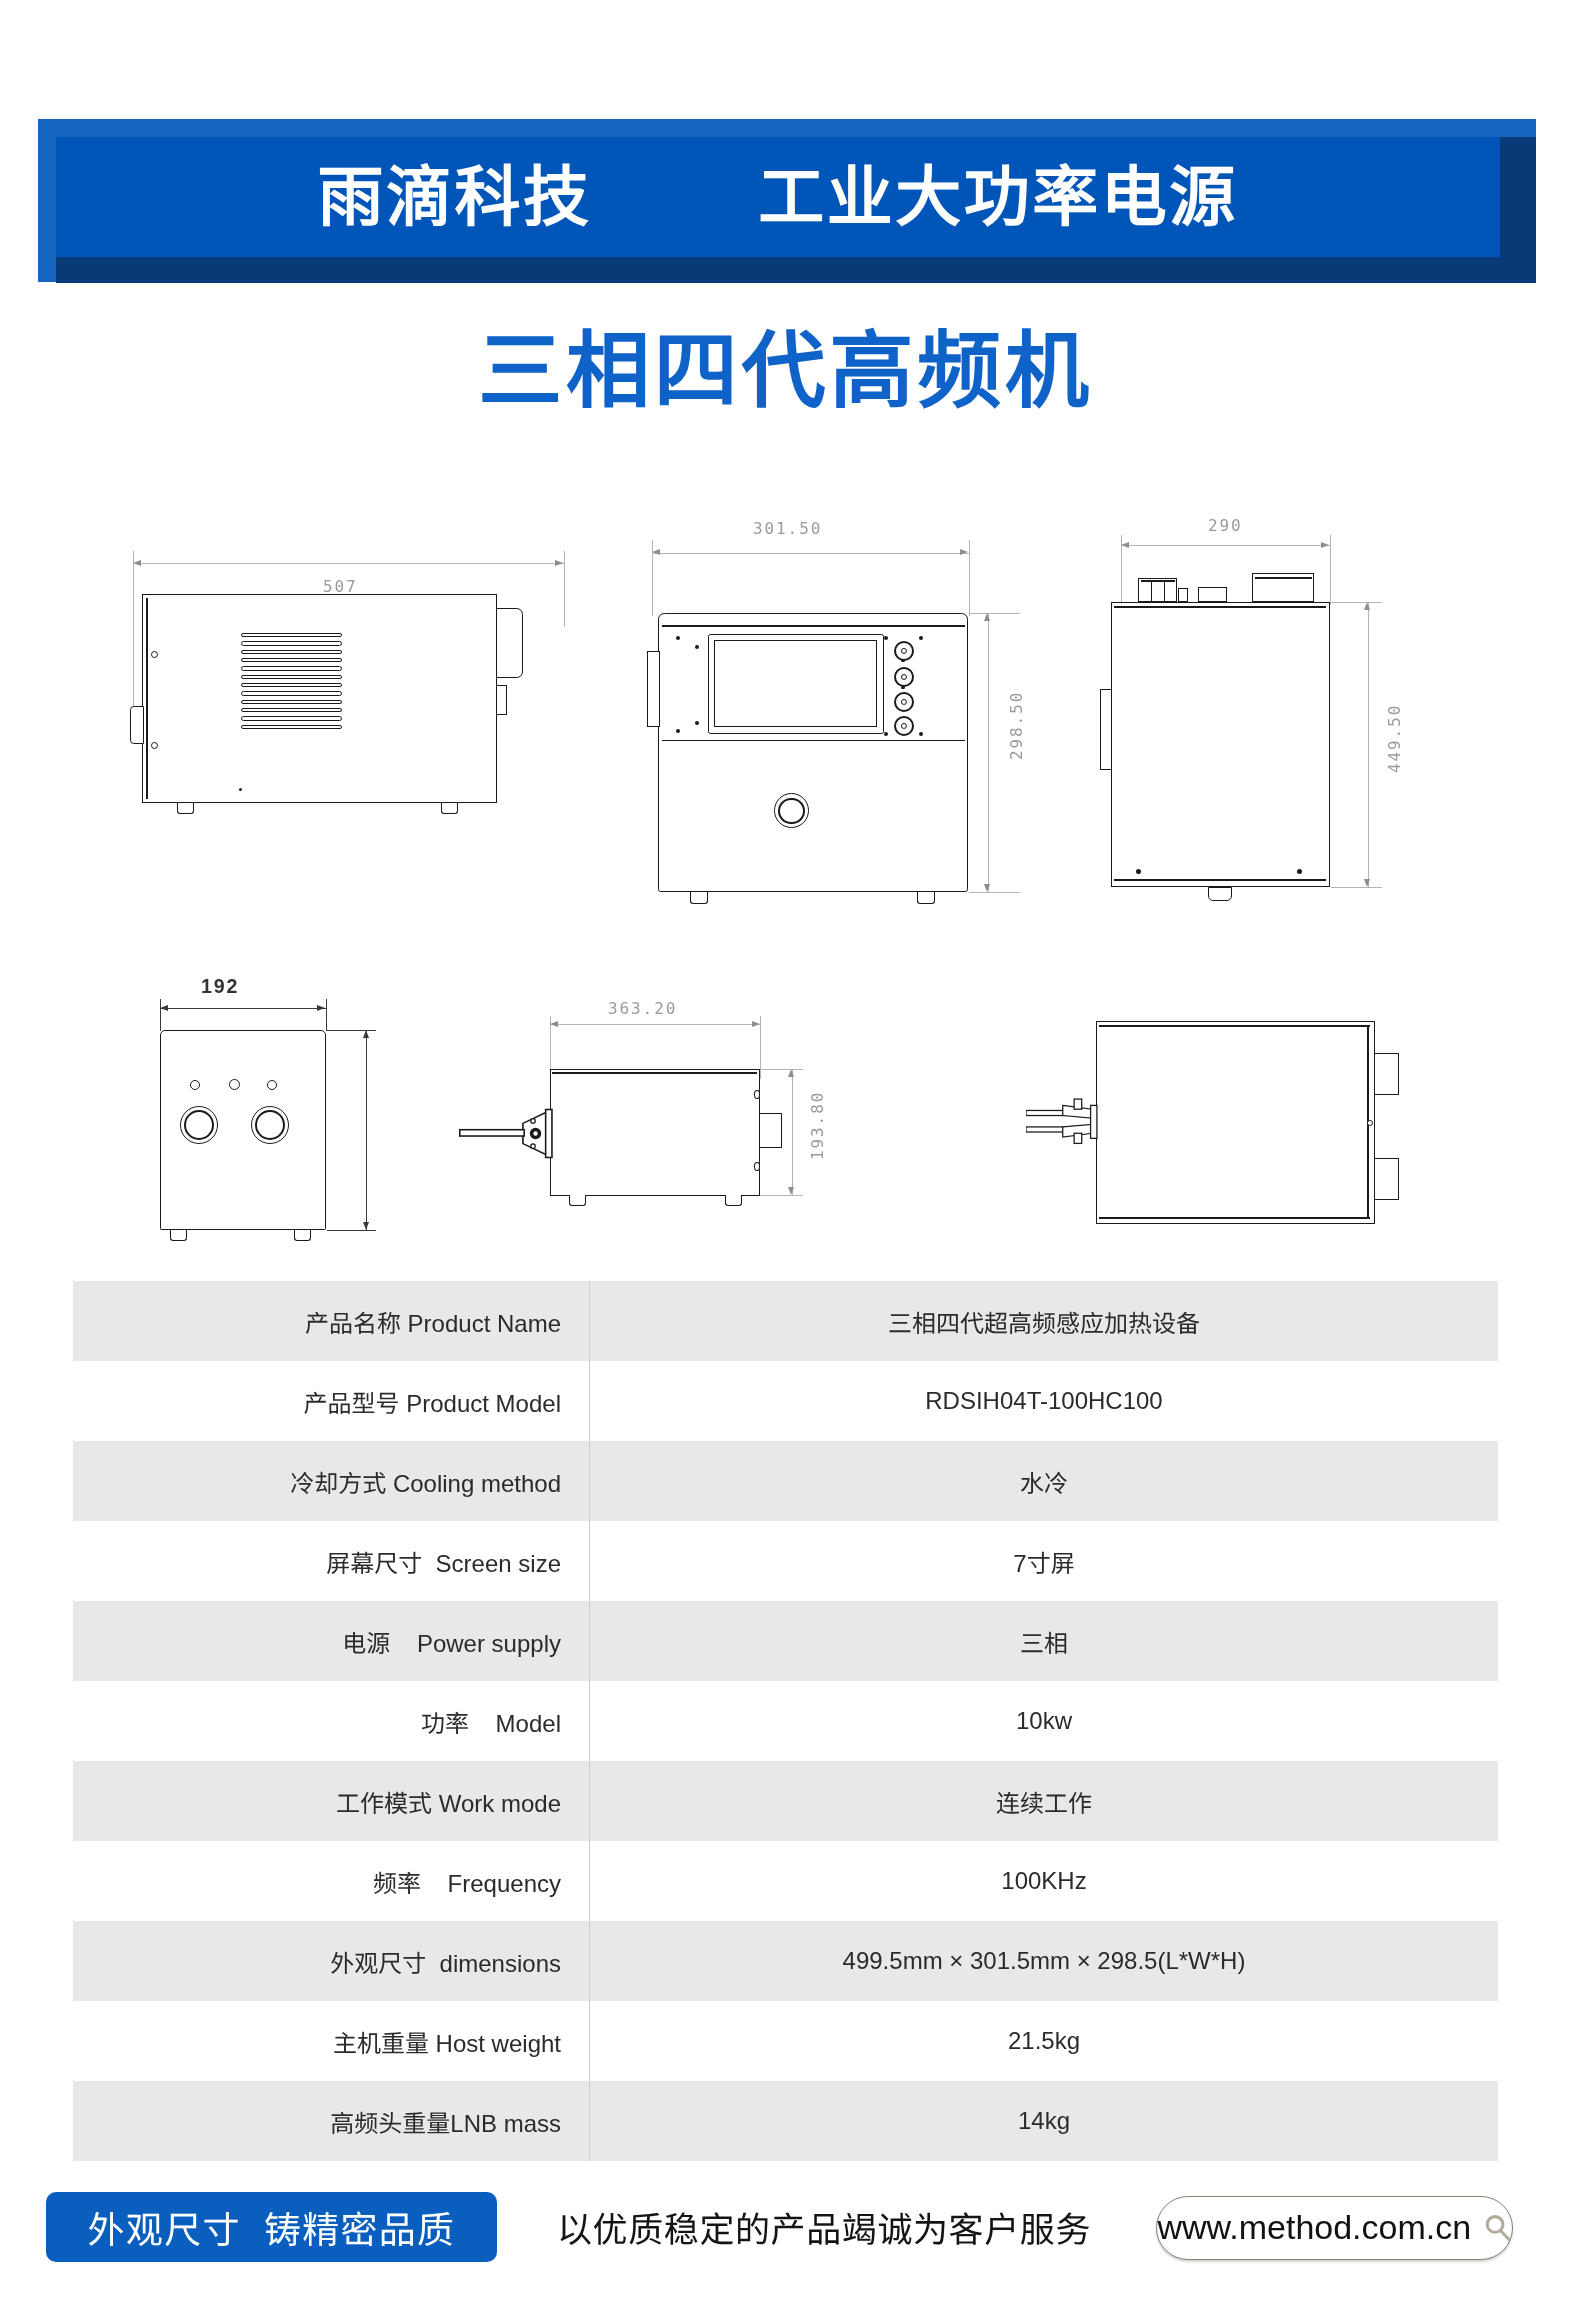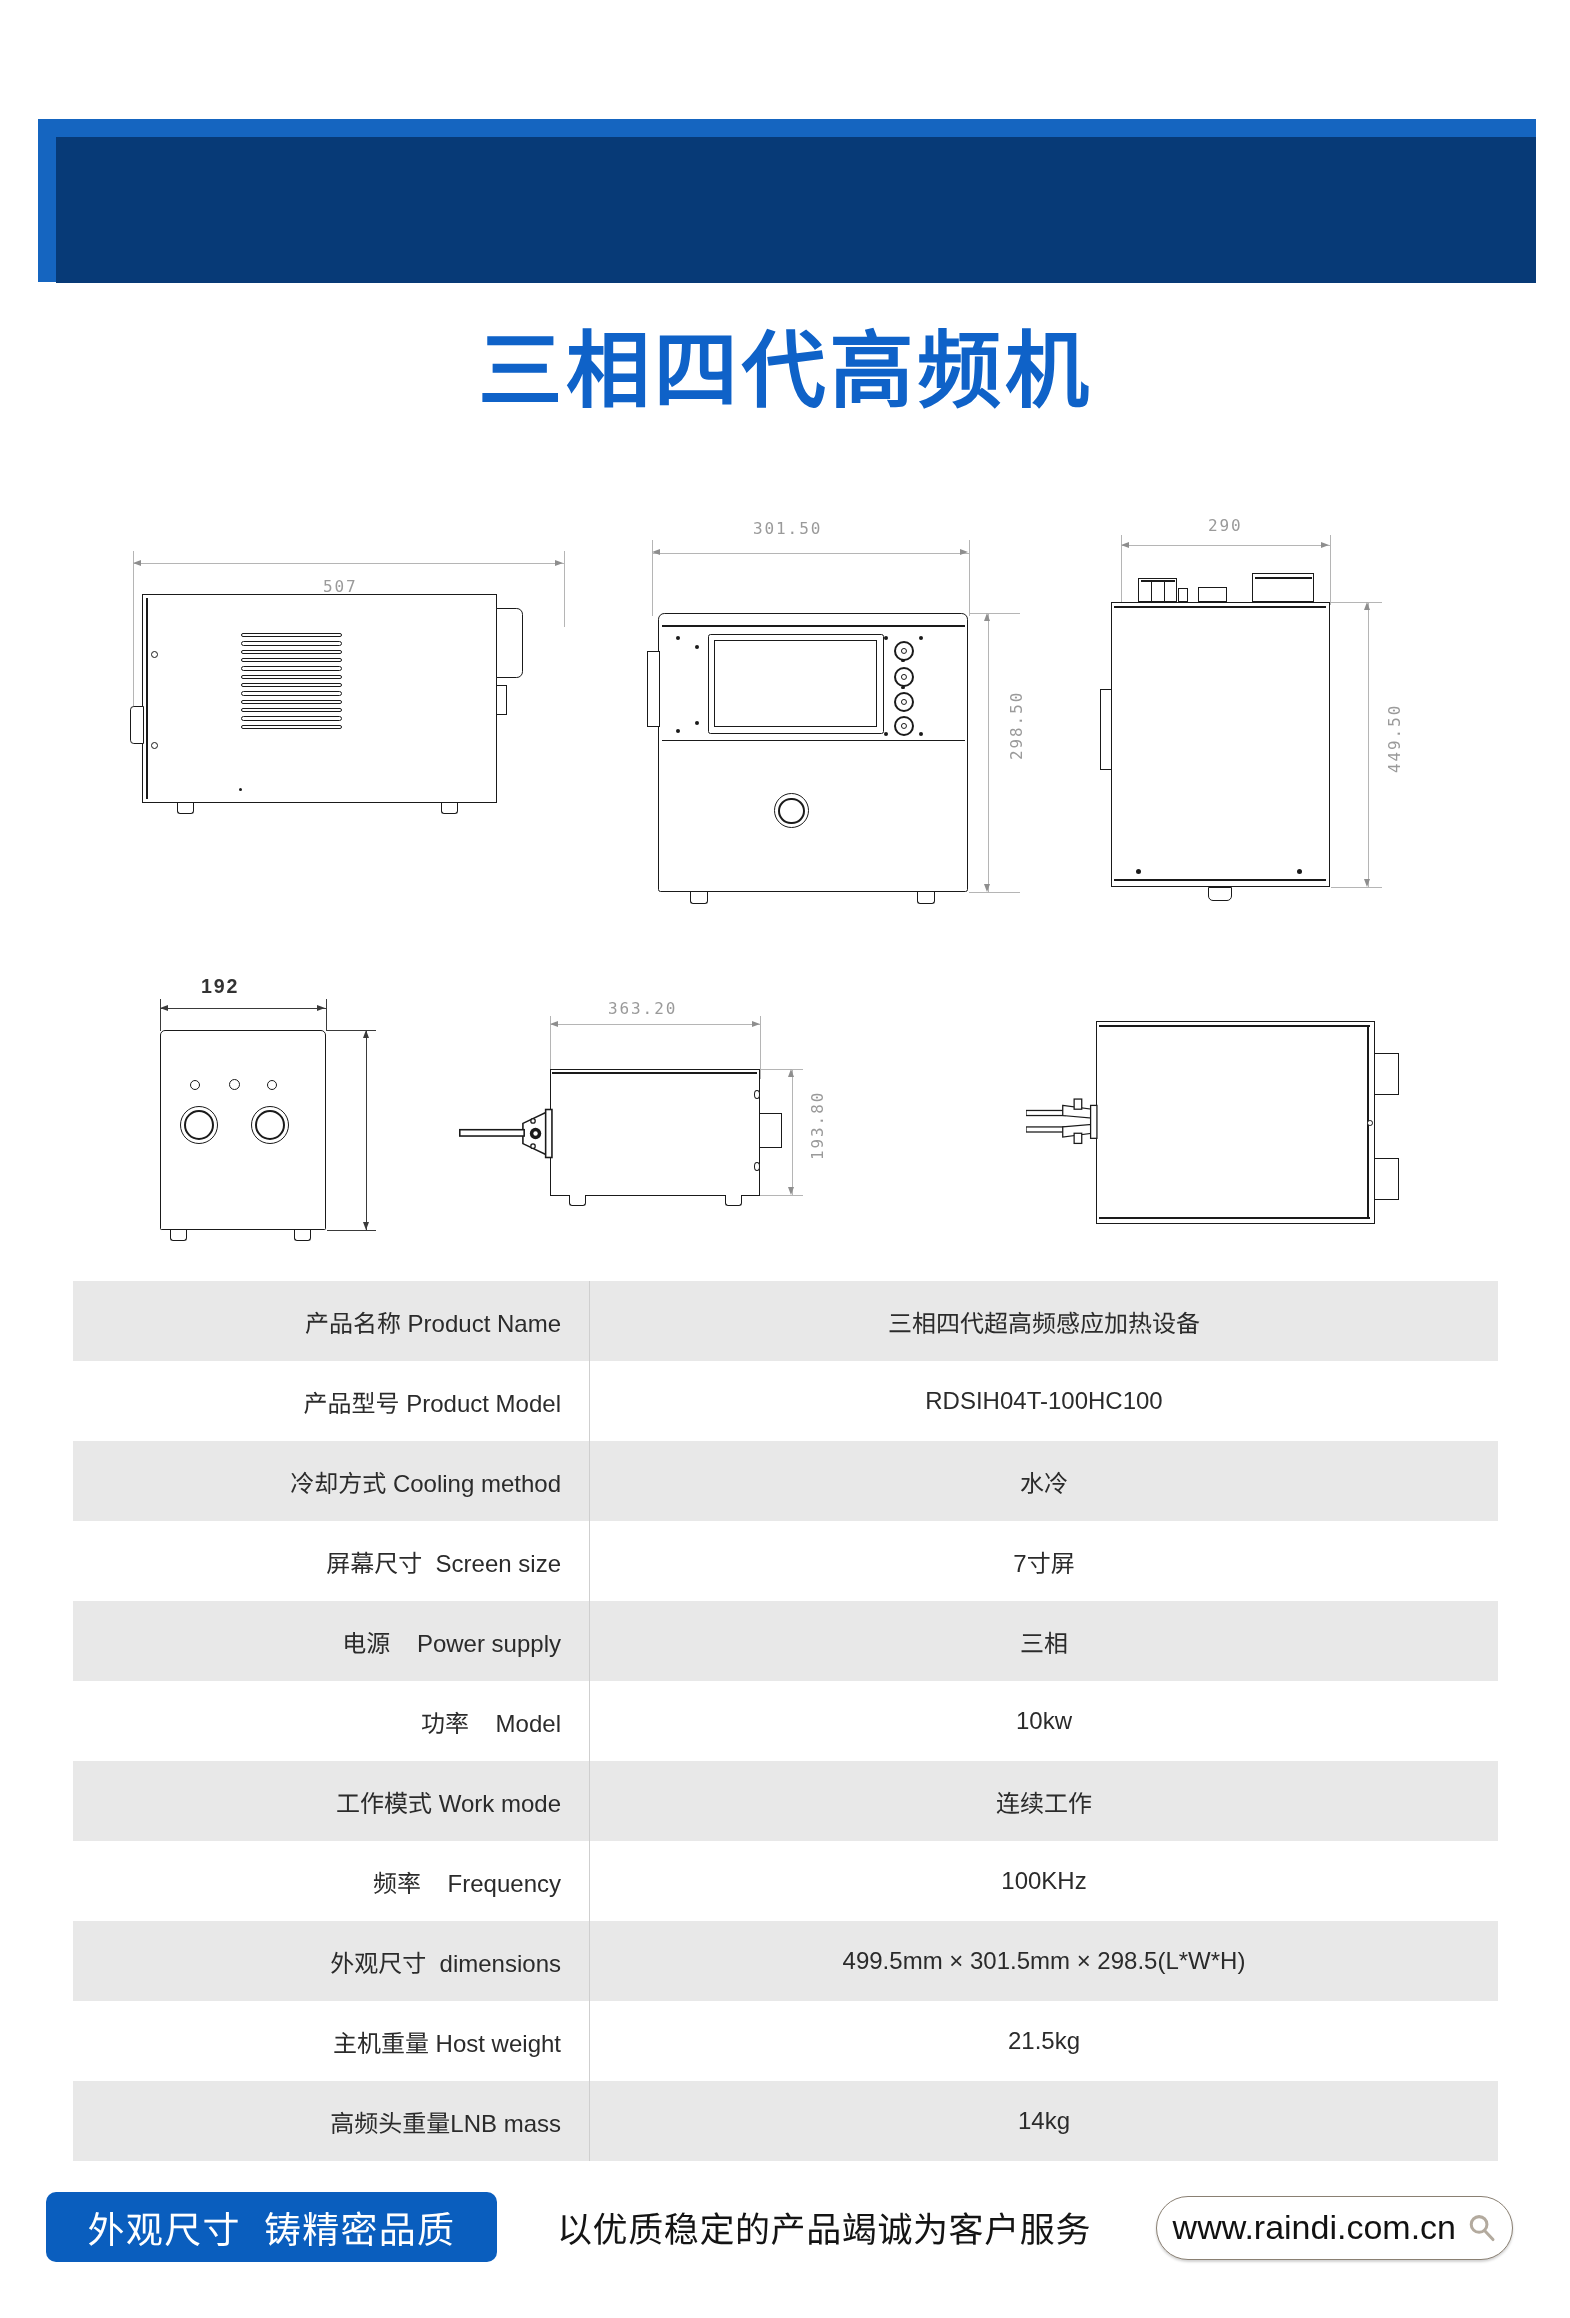--- a/index.html
+++ b/index.html
@@ -274,20 +274,23 @@
     width: 29px; height: 29px;
     flex: 0 0 auto;
   }
 </style>
 </head>
 <body>
 
 <div class="banner-wrap">
   <div class="banner-bevel-top"></div>
   <div class="banner-bevel-dark"></div>
+  <div class="banner-face">
+    <div class="banner-text">雨滴科技        工业大功率电源</div>
+  </div>
 </div>
 
 <div class="product-title">三相四代高频机</div>
 
 <div class="drawings">
 
   <div class="dw" style="left:114px; top:25px; width:481px; height:380px;">
     <div class="dim-label" style="left:209px; top:14px;margin-top:44px;">507</div>
     <div class="dim-line h" style="left:19px; top:44px; width:431px;"></div>
     <div class="dim-line v" style="left:19px; top:32px; height:158px;"></div>
@@ -537,20 +540,20 @@
     </tr>
   </tbody>
 </table>
 
 <div class="footer">
   <div class="slogan-badge">
     <span>外观尺寸  铸精密品质</span>
   </div>
   <div class="service-text">以优质稳定的产品竭诚为客户服务</div>
   <div class="url-pill">
-    <span class="u">www.raindi.com.cn</span>
+    <span class="u">www.method.com.cn</span>
     <svg class="mag" viewBox="0 0 48 48">
       <circle cx="20" cy="19" r="13" fill="none" stroke="#b3aa9e" stroke-width="5"></circle>
       <line x1="29" y1="29" x2="43" y2="44" stroke="#b3aa9e" stroke-width="5" stroke-linecap="round"></line>
     </svg>
   </div>
 </div>
 
 
 </body></html>

